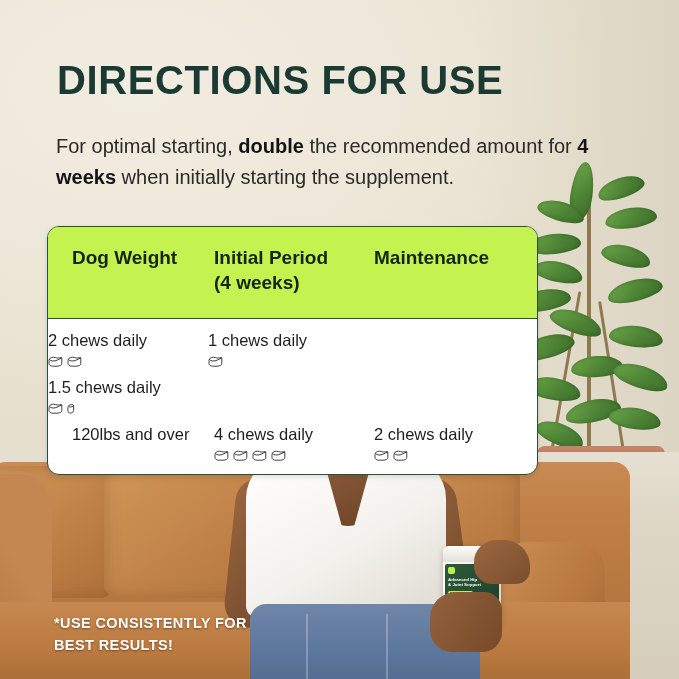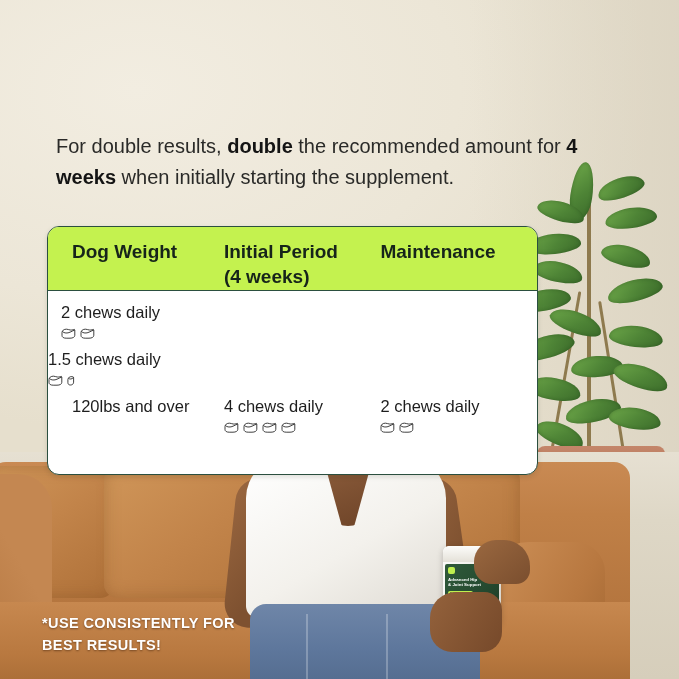--- a/index.html
+++ b/index.html
@@ -173,37 +173,37 @@
     border: 1.6px solid #2B4F3F;
     border-radius: 12px;
     overflow: hidden;
     box-shadow: 0 2px 5px rgba(40,50,30,.14);
     z-index: 8;
   }
   .thead {
     display: flex;
     background: #C4F24F;
     border-bottom: 1.6px solid #2B4F3F;
-    height: 64px;
-    padding: 12px 0 0 0;
+    height: 92px;
+    padding: 18px 0 0 0;
   }
   .th {
     font-size: 19px; line-height: 25px; font-weight: bold; color: #16241A;
   }
   .col1 { width: 166px; padding-left: 24px; }
-  .col2 { width: 160px; margin-left: 13px; }
+  .col2 { width: 160px; }
   .col3 { width: 160px; }
 
   .trow { display: flex; padding-top: 7px; }
   .td { font-size: 16.5px; line-height: 22px; color: #1E1E1E; }
   .td .chews { display: flex; gap: 4px; margin-top: 2px; height: 16px; align-items: center; }
   .r1 { padding-top: 10px; }
 
   .footnote {
-    position: absolute; left: 42px; top: 612px;
+    position: absolute; left: 54px; top: 612px;
     font-size: 14.5px; line-height: 22px; font-weight: bold;
     letter-spacing: .4px;
     color: #FFFFFF;
     text-shadow: 0 1px 2px rgba(60,30,10,.55);
     z-index: 9;
   }
 </style>
 </head>
 <body>
 
@@ -269,23 +269,24 @@
       <div class="brandmark"></div>
       <div class="prod">Advanced Hip</div>
       <div class="prod">&amp; Joint Support</div>
       <div class="pill">SOFT CHEWS</div>
       <div class="small">90 SOFT CHEWS</div>
     </div>
   </div>
 
   <div class="hand-upper"></div>
 
+  <div class="heading">DIRECTIONS FOR USE</div>
 
   <div class="subhead">
-    <span>For double results, </span><b>double</b><span> the recommended amount for </span><b>4 weeks</b><span> when initially starting the supplement.</span>
+    <span>For optimal starting, </span><b>double</b><span> the recommended amount for </span><b>4 weeks</b><span> when initially starting the supplement.</span>
   </div>
 
   <div class="card">
     <div class="thead">
       <div class="th col1">
         <div>Dog Weight</div>
       </div>
       <div class="th col2">
         <div>Initial Period</div>
         <div>(4 weeks)</div>
@@ -299,20 +300,26 @@
           <div class="td col2">2 chews daily<div class="chews">
               <span style="display:inline-block;line-height:0;"><svg width="15" height="13" viewBox="0 0 15 13" fill="none" stroke="#2A2A2A" stroke-width="0.9">
                   <path d="M1.3 4.4 C2.0 2.4 5.0 1.6 7.6 2.6 C9.8 3.4 12.0 3.0 13.3 2.4 L13.8 3.0 L13.8 8.3 C13.8 10.2 11.8 11.2 9.0 11.2 L5.2 11.2 C2.6 11.2 1.0 10.2 1.0 8.5 L1.0 5.6 Z"></path>
                   <path d="M1.3 4.4 C3.0 6.4 6.6 6.4 9.0 5.2 C10.8 4.3 12.6 3.5 13.8 3.0"></path>
                 </svg></span>
               <span style="display:inline-block;line-height:0;"><svg width="15" height="13" viewBox="0 0 15 13" fill="none" stroke="#2A2A2A" stroke-width="0.9">
                   <path d="M1.3 4.4 C2.0 2.4 5.0 1.6 7.6 2.6 C9.8 3.4 12.0 3.0 13.3 2.4 L13.8 3.0 L13.8 8.3 C13.8 10.2 11.8 11.2 9.0 11.2 L5.2 11.2 C2.6 11.2 1.0 10.2 1.0 8.5 L1.0 5.6 Z"></path>
                   <path d="M1.3 4.4 C3.0 6.4 6.6 6.4 9.0 5.2 C10.8 4.3 12.6 3.5 13.8 3.0"></path>
                 </svg></span>
             </div></div>
+          <div class="td col3">1 chews daily<div class="chews">
+              <span style="display:inline-block;line-height:0;"><svg width="15" height="13" viewBox="0 0 15 13" fill="none" stroke="#2A2A2A" stroke-width="0.9">
+                  <path d="M1.3 4.4 C2.0 2.4 5.0 1.6 7.6 2.6 C9.8 3.4 12.0 3.0 13.3 2.4 L13.8 3.0 L13.8 8.3 C13.8 10.2 11.8 11.2 9.0 11.2 L5.2 11.2 C2.6 11.2 1.0 10.2 1.0 8.5 L1.0 5.6 Z"></path>
+                  <path d="M1.3 4.4 C3.0 6.4 6.6 6.4 9.0 5.2 C10.8 4.3 12.6 3.5 13.8 3.0"></path>
+                </svg></span>
+            </div></div>
         </div>
         <div class="trow">
           <div class="td col3">1.5 chews daily<div class="chews">
               <span style="display:inline-block;line-height:0;"><svg width="15" height="13" viewBox="0 0 15 13" fill="none" stroke="#2A2A2A" stroke-width="0.9">
                   <path d="M1.3 4.4 C2.0 2.4 5.0 1.6 7.6 2.6 C9.8 3.4 12.0 3.0 13.3 2.4 L13.8 3.0 L13.8 8.3 C13.8 10.2 11.8 11.2 9.0 11.2 L5.2 11.2 C2.6 11.2 1.0 10.2 1.0 8.5 L1.0 5.6 Z"></path>
                   <path d="M1.3 4.4 C3.0 6.4 6.6 6.4 9.0 5.2 C10.8 4.3 12.6 3.5 13.8 3.0"></path>
                 </svg></span>
               <span style="display:inline-block;line-height:0;"><svg width="8" height="13" viewBox="0 0 8 13" fill="none" stroke="#2A2A2A" stroke-width="0.9">
                   <path d="M1.4 4.2 C2.2 2.6 4.6 2.2 6.2 3.0 L6.6 3.4 L6.6 8.2 C6.6 10.0 5.2 11.0 3.4 11.0 C1.8 11.0 0.9 10.1 0.9 8.6 L0.9 5.6 Z"></path>
                   <path d="M1.4 4.2 C2.6 5.4 5.0 5.4 6.6 3.4"></path>

